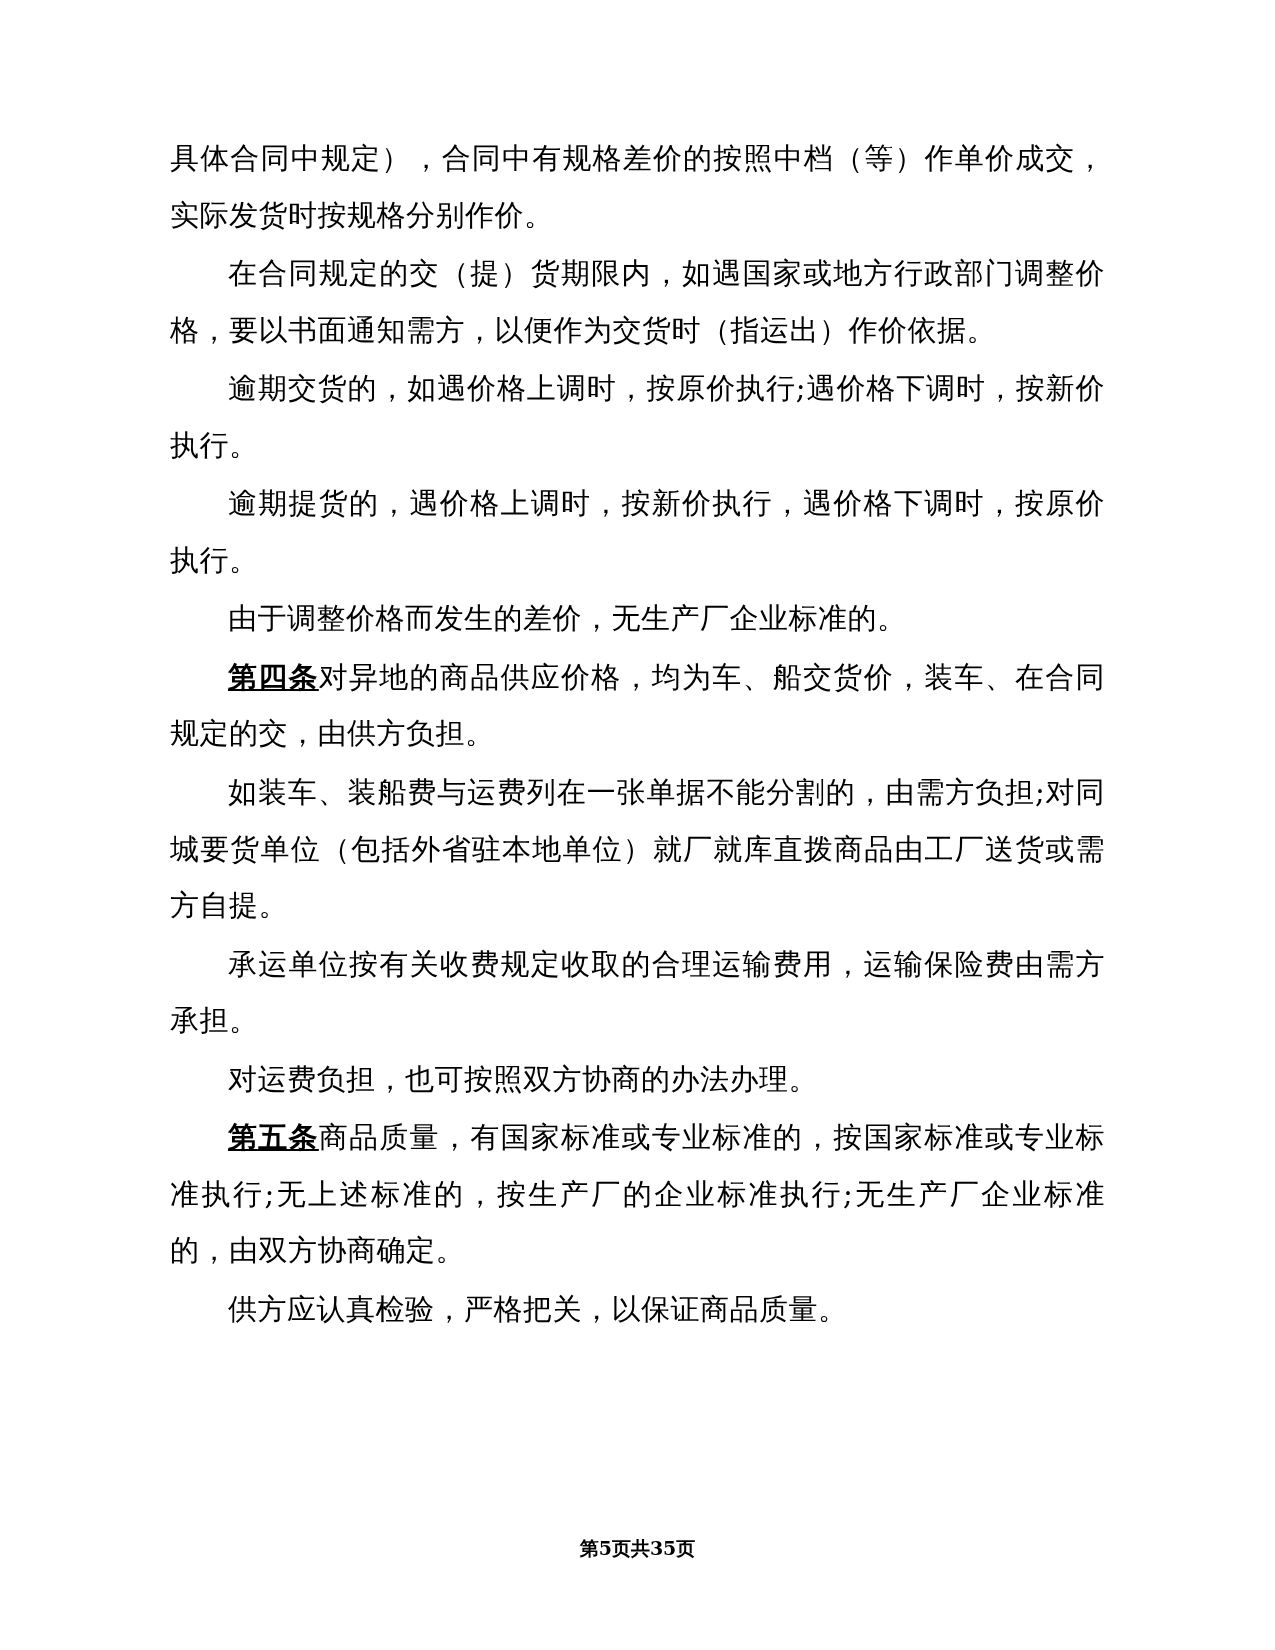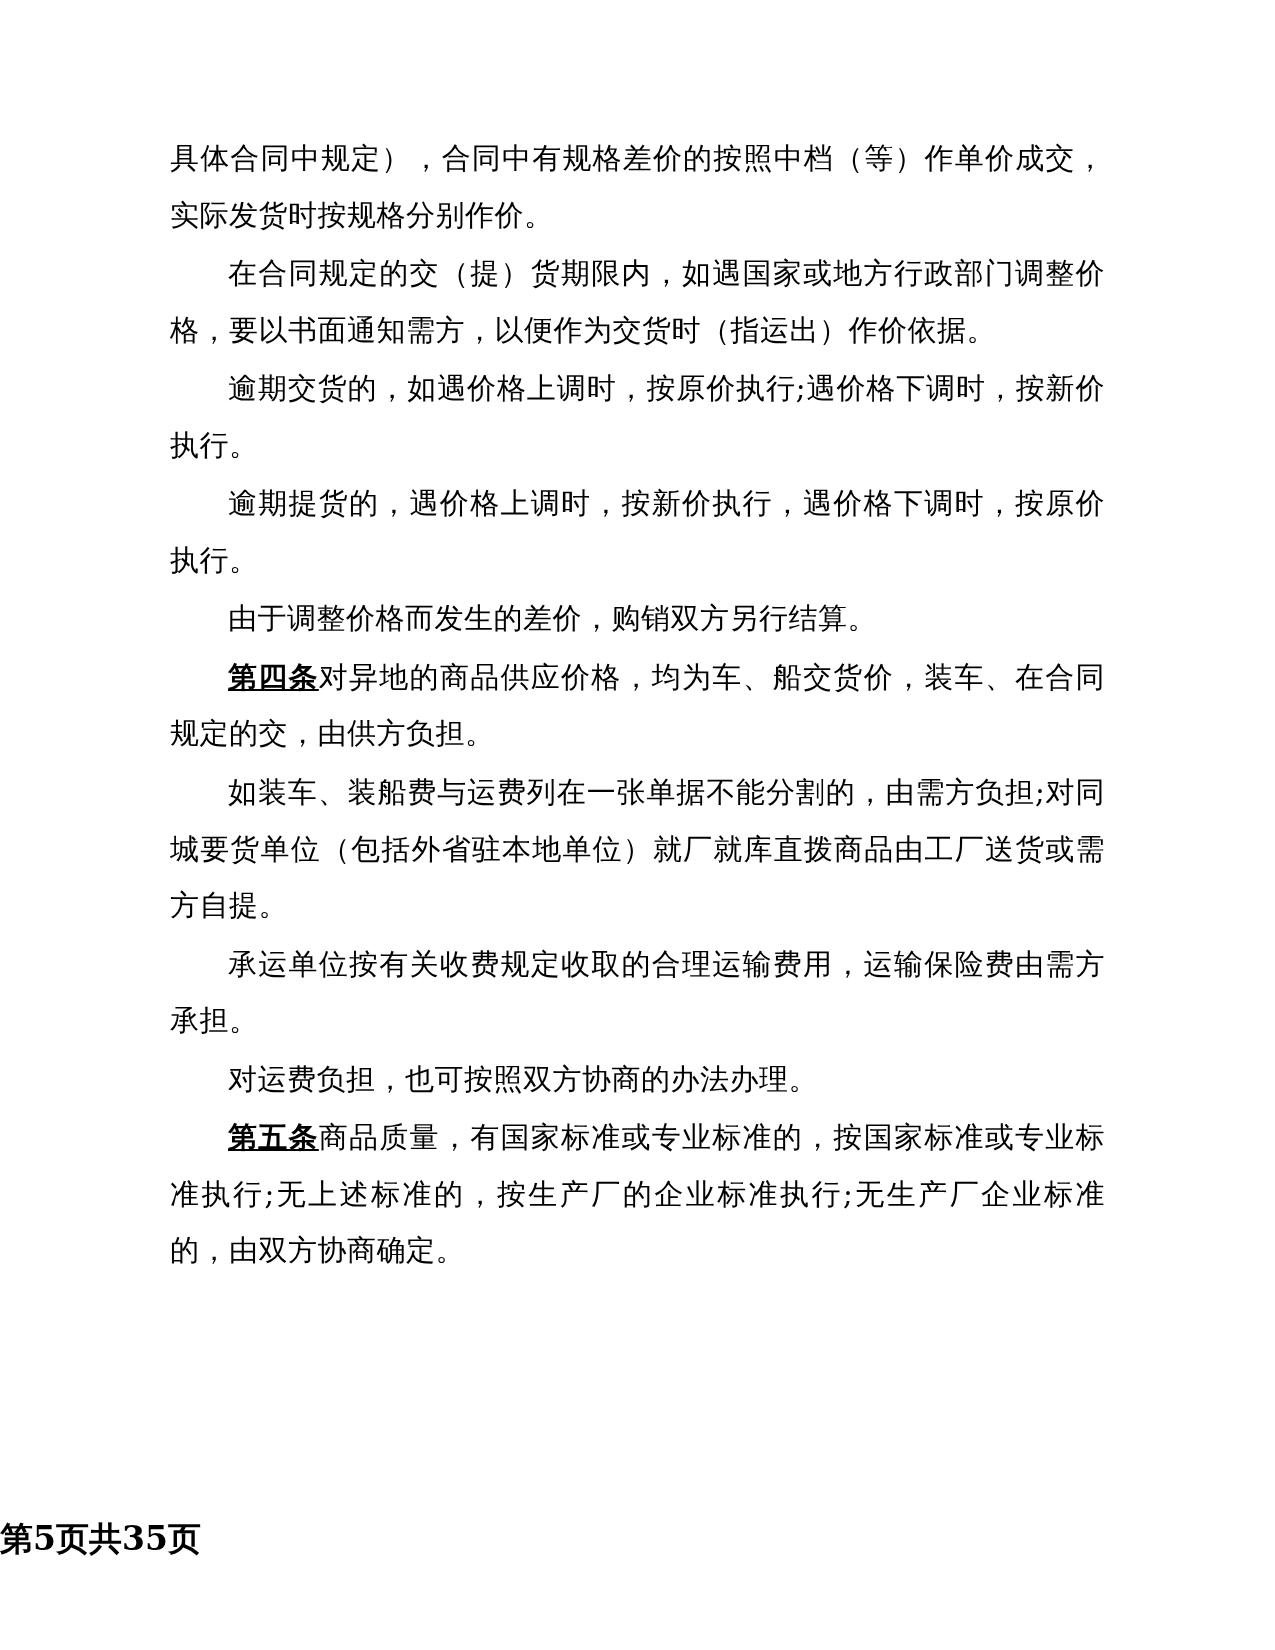--- a/index.html
+++ b/index.html
@@ -38,49 +38,51 @@
   }
   .clause-label {
     font-weight: bold;
     text-decoration: underline;
   }
   .footer {
     position: absolute;
     left: 0;
     right: 0;
     bottom: 88px;
-    font-size: 33px;
+    text-align: center;
+    font-size: 19px;
     font-weight: bold;
     font-family: "DejaVu Serif", "Liberation Serif", serif;
     letter-spacing: 0px;
   }
 </style>
 </head>
 <body>
 
 <div class="page">
   <div class="doc-body">
 
     <p class="para"><span>具体合同中规定），合同中有规格差价的按照中档（等）作单价成交，实际发货时按规格分别作价。</span></p>
 
     <p class="para indent"><span>在合同规定的交（提）货期限内，如遇国家或地方行政部门调整价格，要以书面通知需方，以便作为交货时（指运出）作价依据。</span></p>
 
     <p class="para indent"><span>逾期交货的，如遇价格上调时，按原价执行;遇价格下调时，按新价执行。</span></p>
 
     <p class="para indent"><span>逾期提货的，遇价格上调时，按新价执行，遇价格下调时，按原价执行。</span></p>
 
-    <p class="para indent"><span>由于调整价格而发生的差价，购销双方另行结算。</span></p>
+    <p class="para indent"><span>由于调整价格而发生的差价，无生产厂企业标准的。</span></p>
 
     <p class="para indent"><span class="clause-label">第四条</span><span>对异地的商品供应价格，均为车、船交货价，装车、在合同规定的交，由供方负担。</span></p>
 
     <p class="para indent"><span>如装车、装船费与运费列在一张单据不能分割的，由需方负担;对同城要货单位（包括外省驻本地单位）就厂就库直拨商品由工厂送货或需方自提。</span></p>
 
     <p class="para indent"><span>承运单位按有关收费规定收取的合理运输费用，运输保险费由需方承担。</span></p>
 
     <p class="para indent"><span>对运费负担，也可按照双方协商的办法办理。</span></p>
 
     <p class="para indent"><span class="clause-label">第五条</span><span>商品质量，有国家标准或专业标准的，按国家标准或专业标准执行;无上述标准的，按生产厂的企业标准执行;无生产厂企业标准的，由双方协商确定。</span></p>
 
+    <p class="para indent"><span>供方应认真检验，严格把关，以保证商品质量。</span></p>
 
   </div>
 
   <div class="footer">第5页共35页</div>
 </div>
 
 </body></html>

